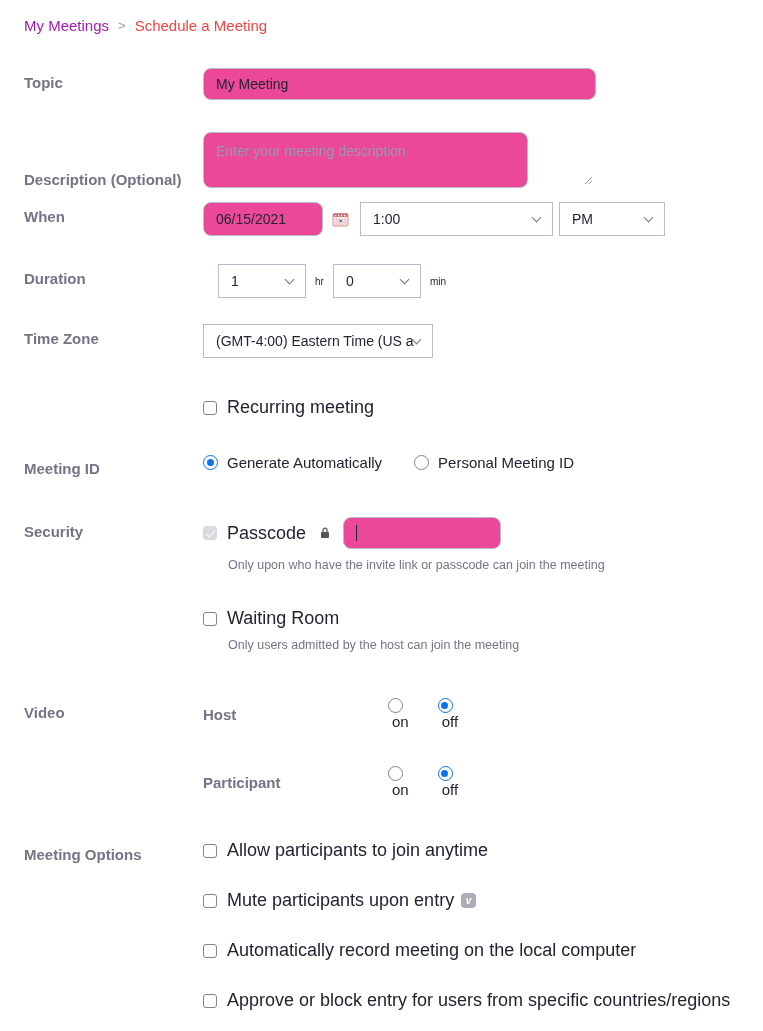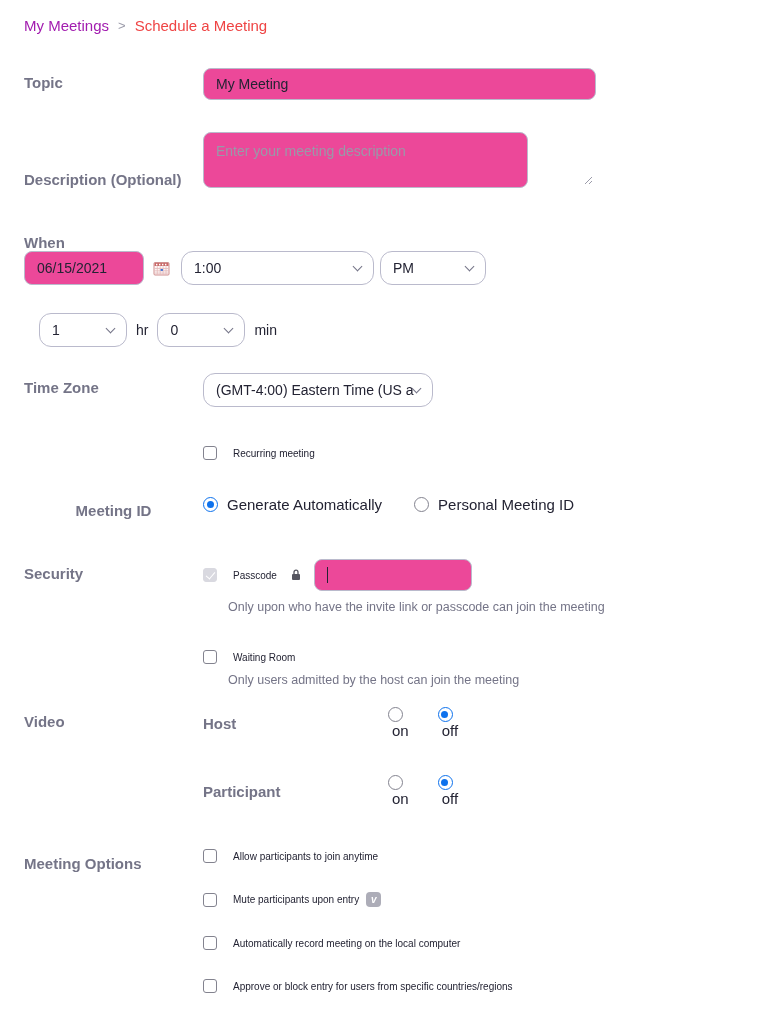--- a/index.html
+++ b/index.html
@@ -28,52 +28,52 @@
   }
   .ipt::placeholder { color:#9999A9; }
   textarea.ipt { padding:10px 12px; resize:none; height:56px; width:325px; display:block; }
 
   .topic-input { width:393px; }
   .desc-wrap { position:relative; width:393px; }
   .resize-handle { position:absolute; right:3px; bottom:3px; }
 
   
   .select {
-    position:relative; border:1px solid #BABACC; border-radius:12px; background:#fff;
+    position:relative; border:1px solid #BABACC; border-radius:0; background:#fff;
     height:34px; display:flex; align-items:center; padding:0 28px 0 12px;
     font-size:14px; color:#232333; cursor:pointer; white-space:nowrap; overflow:hidden;
   }
   .chevron {
     position:absolute; right:11px; top:50%; width:8px; height:8px; margin-top:-6px;
   }
   .chevron::before {
     content:""; position:absolute; left:0; top:1px; width:6px; height:6px;
     border-right:1.5px solid #747487; border-bottom:1.5px solid #747487;
     transform:rotate(45deg);
   }
 
   .date-input { width:120px; height:34px; }
   .cal-icon { margin:0 11px 0 9px; display:flex; align-items:center; }
   .time-select { width:193px; }
   .ampm-select { width:106px; margin-left:6px; }
   .tz-select { width:230px; }
   .dur-select { width:88px; }
-  .unit { font-size:14px; color:#232333; margin:0 9px; }
+  .unit { font-size:10px; color:#232333; margin:0 9px; }
 
   
   .cb {
     width:14px; height:14px; border:1px solid #83838F; border-radius:3px; background:#fff;
     flex-shrink:0; cursor:pointer; position:relative;
   }
   .cb.disabled-checked { background:#D9D9E0; border-color:#D9D9E0; }
   .cb.disabled-checked::after {
     content:""; position:absolute; left:4px; top:1px; width:4px; height:8px;
     border-right:1.8px solid #fff; border-bottom:1.8px solid #fff; transform:rotate(40deg);
   }
-  .cb-label { font-size:10px; color:#232333; margin-left:16px; cursor:pointer; }
+  .cb-label { font-size:18px; color:#232333; margin-left:10px; cursor:pointer; }
 
   
   .radio {
     width:15px; height:15px; border-radius:50%; border:1px solid #83838F; background:#fff;
     flex-shrink:0; cursor:pointer; position:relative;
   }
   .radio.selected { border:1.5px solid #0E72ED; }
   .radio.selected::after {
     content:""; position:absolute; left:2.5px; top:2.5px; width:7px; height:7px;
     border-radius:50%; background:#0E72ED;
@@ -101,29 +101,29 @@
     font-family:"Liberation Sans", sans-serif;
     height:46px; border-radius:8px; font-size:16px; cursor:pointer;
     display:flex; align-items:center; justify-content:center;
   }
   .btn-save { width:110px; background:#0E72ED; border:1px solid #0E72ED; color:#fff; }
   .btn-cancel { width:123px; background:#fff; border:1px solid #BABACC; color:#232333; margin-left:6px; }
 
   
   .r-topic { margin-top:34px; }
   .r-desc { margin-top:32px;align-items:flex-end; }
-  .r-when { margin-top:40px;flex-direction:column; }
+  .r-when { margin-top:14px; }
   .r-dur { margin-top:28px; }
   .r-dur .row-content { padding-left:15px; }
   .r-tz { margin-top:26px; }
   .r-recur { margin-top:39px; }
-  .r-mid { margin-top:36px;text-align:center; }
+  .r-mid { margin-top:36px; }
   .r-sec { margin-top:40px; }
   .r-wait { margin-top:36px; }
-  .r-vhost { margin-top:20px; }
+  .r-vhost { margin-top:46px; }
   .r-vpart { margin-top:36px; }
   .r-mo { margin-top:42px; }
   .mo-item { margin-bottom:29px; display:flex; align-items:center; }
 </style>
 </head>
 <body>
 
 <div class="breadcrumb">
   <a>My Meetings</a>
   <span class="crumb-sep">&gt;</span>
@@ -179,20 +179,21 @@
         <span class="chevron"></span>
       </div>
       <div class="select ampm-select">
         <span>PM</span>
         <span class="chevron"></span>
       </div>
     </div>
   </div>
 
   <div class="row r-dur">
+    <div class="row-label">Duration</div>
     <div class="row-content">
       <div class="select dur-select">
         <span>1</span>
         <span class="chevron"></span>
       </div>
       <span class="unit">hr</span>
       <div class="select dur-select">
         <span>0</span>
         <span class="chevron"></span>
       </div>

